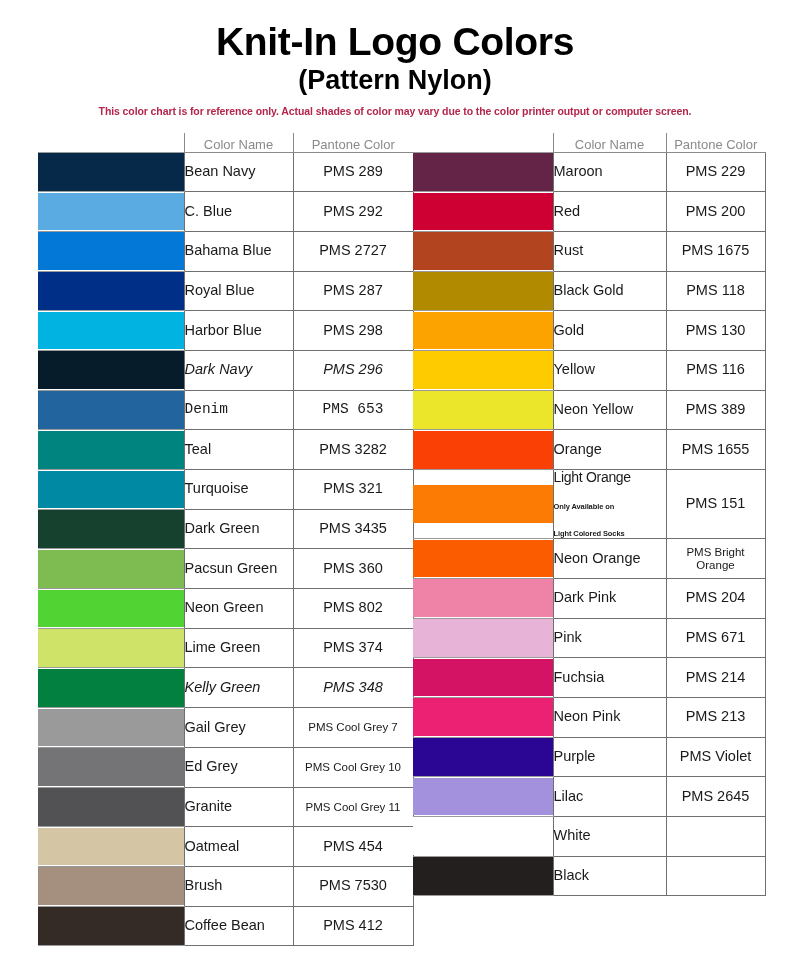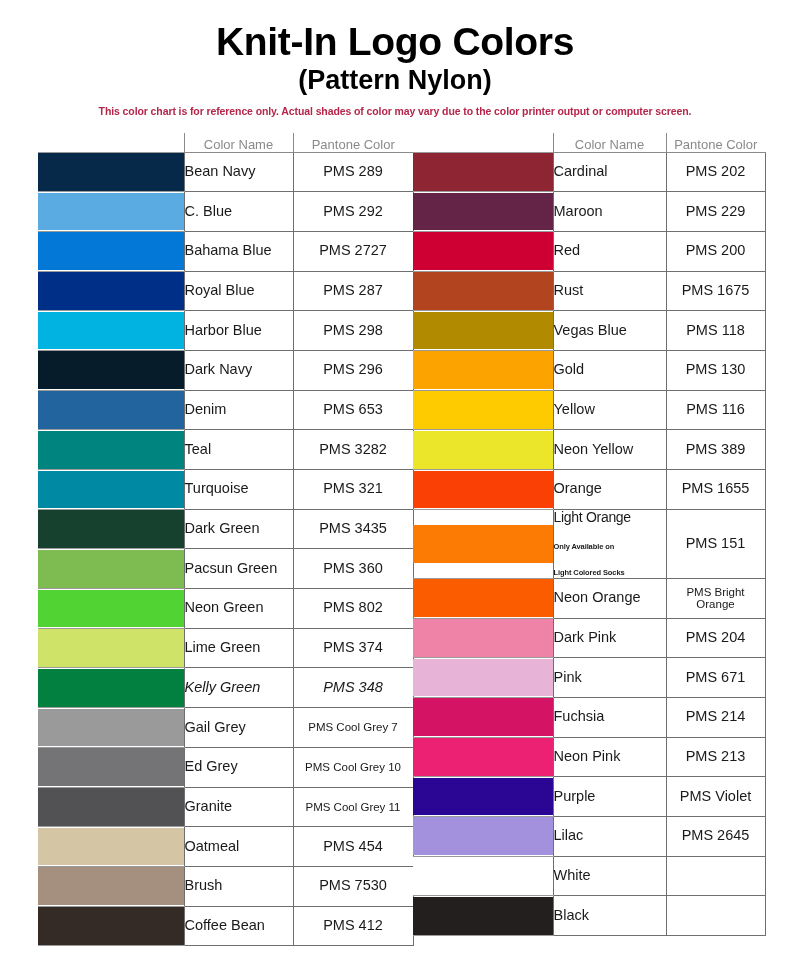--- a/index.html
+++ b/index.html
@@ -168,28 +168,28 @@
             <td class="name-cell"><span>Royal Blue</span></td>
             <td class="pms-cell">PMS 287</td>
           </tr>
           <tr style="height: 39.7px;">
             <td class="swatch-cell" style="height: 39.7px;">
               <span class="swatch" style="background: rgb(0, 179, 224); height: 37.7px;"></span>
             </td>
             <td class="name-cell"><span>Harbor Blue</span></td>
             <td class="pms-cell">PMS 298</td>
           </tr>
-          <tr style="height: 39.7px;">
+          <tr style="height: 39.7px; font-style: italic;">
             <td class="swatch-cell" style="height: 39.7px;">
               <span class="swatch" style="background: rgb(6, 28, 43); height: 37.7px;"></span>
             </td>
             <td class="name-cell"><span>Dark Navy</span></td>
             <td class="pms-cell">PMS 296</td>
           </tr>
-          <tr style="height: 39.7px;">
+          <tr style="height: 39.7px; font-family: Liberation Mono, monospace;">
             <td class="swatch-cell" style="height: 39.7px;">
               <span class="swatch" style="background: rgb(34, 101, 158); height: 37.7px;"></span>
             </td>
             <td class="name-cell"><span>Denim</span></td>
             <td class="pms-cell">PMS 653</td>
           </tr>
           <tr style="height: 39.7px;">
             <td class="swatch-cell" style="height: 39.7px;">
               <span class="swatch" style="background: rgb(0, 132, 128); height: 37.7px;"></span>
             </td>
@@ -292,27 +292,20 @@
       <thead>
         <tr>
           <th class="hdr-blank"></th>
           <th class="hdr-cell hdr-sep">Color Name</th>
           <th class="hdr-cell hdr-sep">Pantone Color</th>
         </tr>
       </thead>
       <tbody id="right-body">
           <tr style="height: 39.7px;">
             <td class="swatch-cell" style="height: 39.7px;">
-              <span class="swatch" style="background: rgb(141, 38, 50); height: 37.7px;"></span>
-            </td>
-            <td class="name-cell"><span>Cardinal</span></td>
-            <td class="pms-cell">PMS 202</td>
-          </tr>
-          <tr style="height: 39.7px;">
-            <td class="swatch-cell" style="height: 39.7px;">
               <span class="swatch" style="background: rgb(99, 36, 71); height: 37.7px;"></span>
             </td>
             <td class="name-cell"><span>Maroon</span></td>
             <td class="pms-cell">PMS 229</td>
           </tr>
           <tr style="height: 39.7px;">
             <td class="swatch-cell" style="height: 39.7px;">
               <span class="swatch" style="background: rgb(206, 0, 51); height: 37.7px;"></span>
             </td>
             <td class="name-cell"><span>Red</span></td>
@@ -322,21 +315,21 @@
             <td class="swatch-cell" style="height: 39.7px;">
               <span class="swatch" style="background: rgb(178, 68, 32); height: 37.7px;"></span>
             </td>
             <td class="name-cell"><span>Rust</span></td>
             <td class="pms-cell">PMS 1675</td>
           </tr>
           <tr style="height: 39.7px;">
             <td class="swatch-cell" style="height: 39.7px;">
               <span class="swatch" style="background: rgb(177, 138, 0); height: 37.7px;"></span>
             </td>
-            <td class="name-cell"><span>Vegas Blue</span></td>
+            <td class="name-cell"><span>Black Gold</span></td>
             <td class="pms-cell">PMS 118</td>
           </tr>
           <tr style="height: 39.7px;">
             <td class="swatch-cell" style="height: 39.7px;">
               <span class="swatch" style="background: rgb(252, 163, 0); height: 37.7px;"></span>
             </td>
             <td class="name-cell"><span>Gold</span></td>
             <td class="pms-cell">PMS 130</td>
           </tr>
           <tr style="height: 39.7px;">

